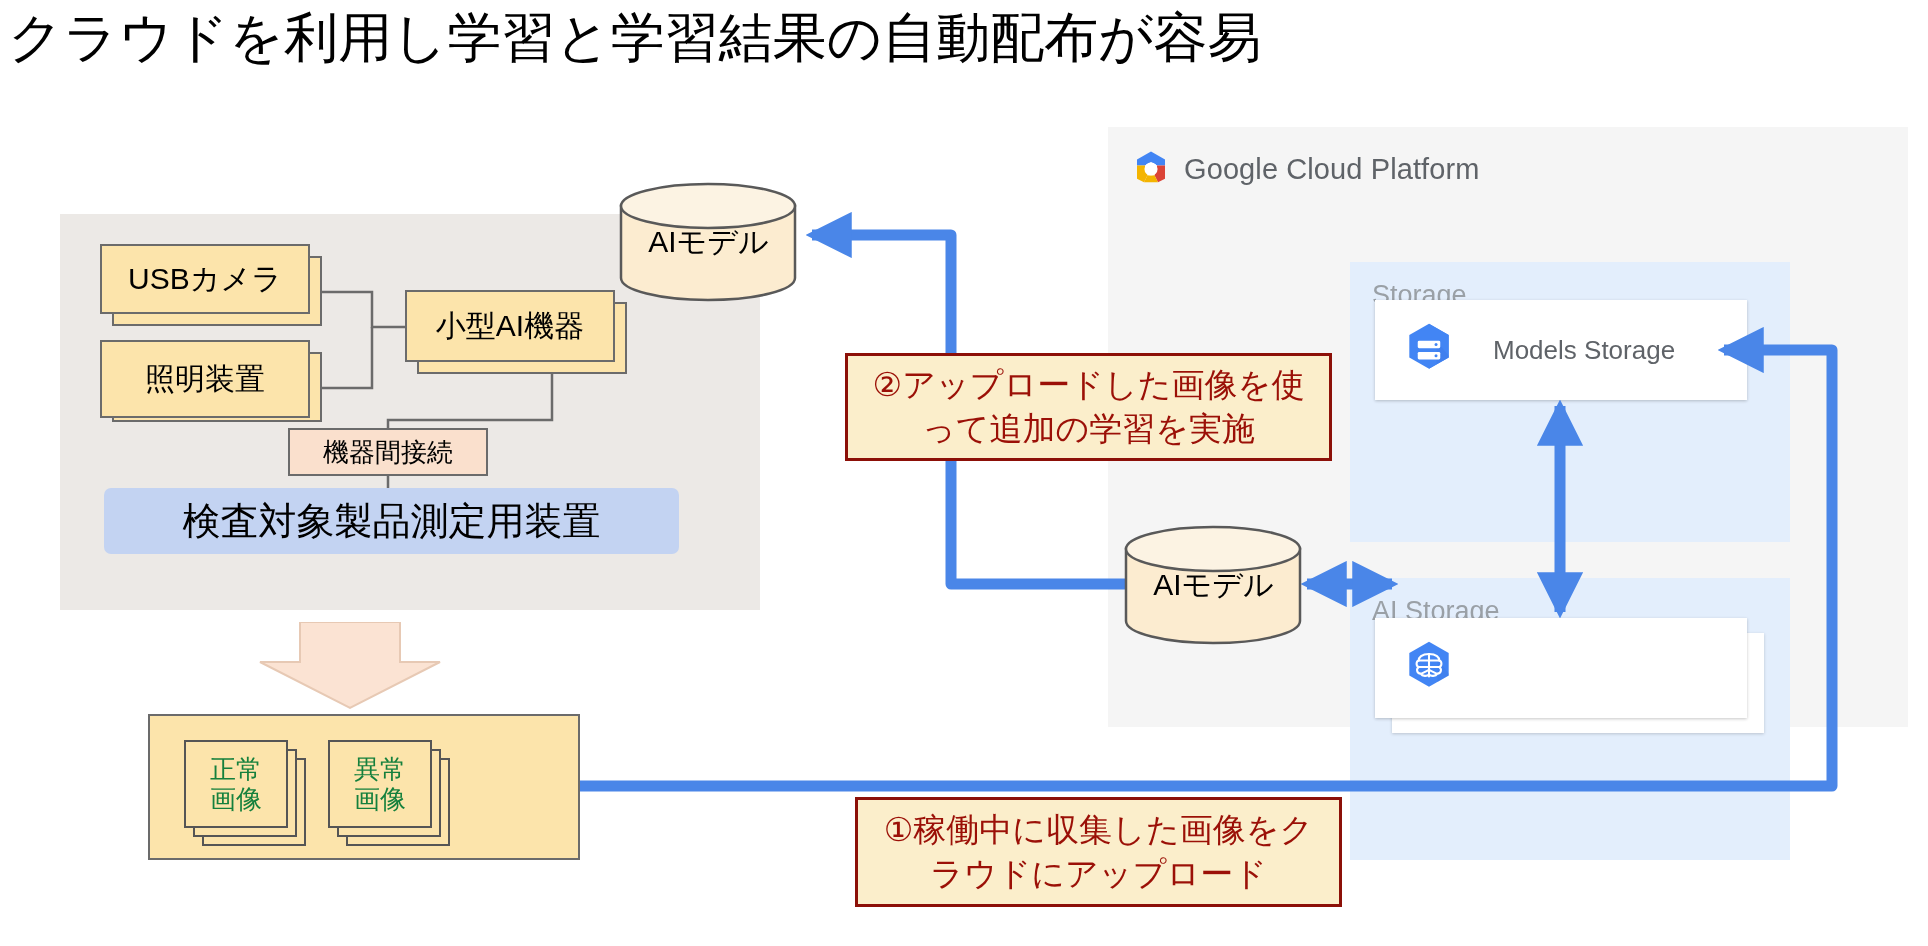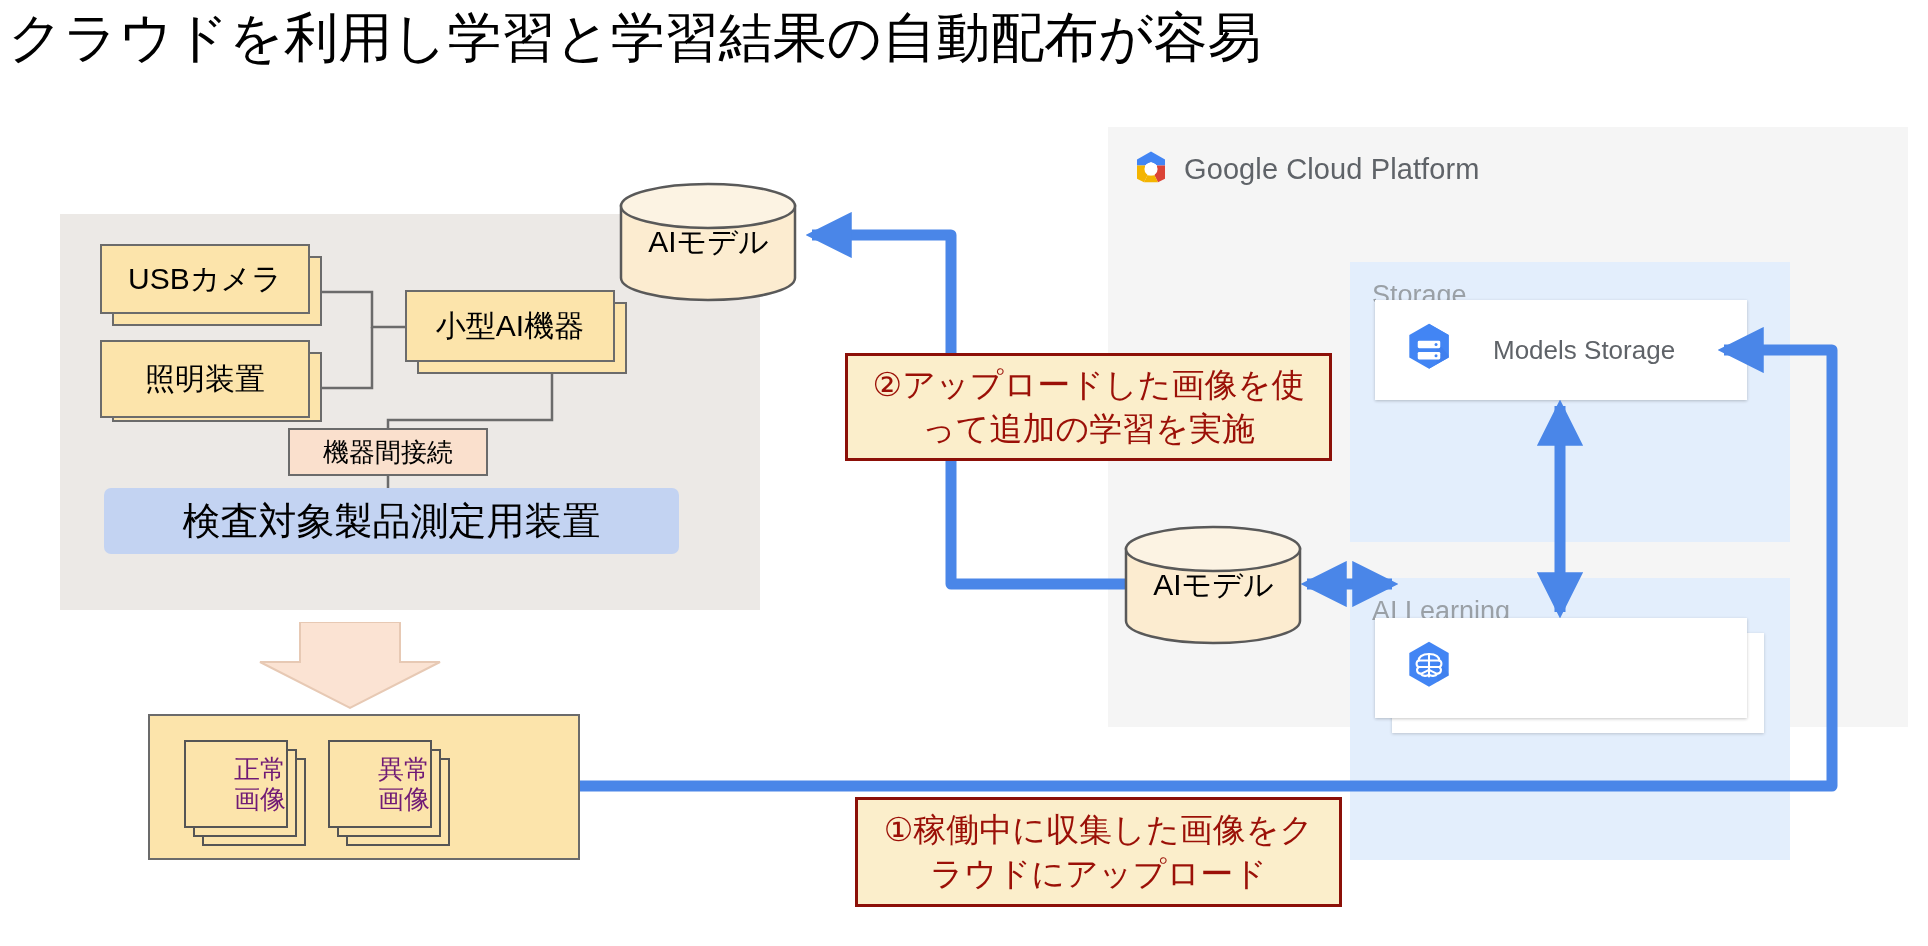--- a/index.html
+++ b/index.html
@@ -81,22 +81,22 @@
   .img-stack { position: absolute; width: 104px; height: 88px; }
   .img-sheet {
     position: absolute; box-sizing: border-box;
     width: 104px; height: 88px;
     background: #fce4ab; border: 2px solid #555;
   }
   .img-sheet.s3 { left: 18px; top: 18px; z-index: 1; }
   .img-sheet.s2 { left: 9px;  top: 9px;  z-index: 2; }
   .img-sheet.s1 {
     left: 0; top: 0; z-index: 3;
-    display: flex; align-items: center; justify-content: flex-end;
-    text-align: center; font-size: 26px; line-height: 30px; color: #701a75;
+    display: flex; align-items: center; justify-content: center;
+    text-align: center; font-size: 26px; line-height: 30px; color: #15803d;
   }
   #normal-image-stack  { left: 184px; top: 740px; }
   #anomaly-image-stack { left: 328px; top: 740px; }
 
   
   #gcp-panel {
     left: 1108px; top: 127px; width: 800px; height: 600px;
     background: #f5f5f5;
   }
   #gcp-logo-row {
@@ -275,21 +275,21 @@
     <path d="M40 22 L53 38 L53 40 L40 47 Z" fill="#3b78e7" opacity="0.45"></path>
     <rect x="20" y="22" width="24" height="8" rx="1.5" fill="#ffffff"></rect>
     <rect x="20" y="34" width="24" height="8" rx="1.5" fill="#ffffff"></rect>
     <circle cx="39.5" cy="26" r="1.6" fill="#4285f4"></circle>
     <circle cx="39.5" cy="38" r="1.6" fill="#4285f4"></circle>
   </svg>
   <span class="svc-label">Models Storage</span>
 </div>
 
 <div class="abs gcp-section" id="ai-section">
-  <div class="section-label">AI Learning</div>
+  <div class="section-label">AI Storage</div>
 </div>
 <div class="service-card-back" id="dl-models-card-back"></div>
 <div class="service-card" id="dl-models-card">
   <svg class="svc-icon" viewBox="0 0 64 64">
     <path d="M32 4 L53 16 L53 40 L32 52 L11 40 L11 16 Z" fill="#4285f4"></path>
     <path d="M41 22 L53 38 L53 40 L41 47 Z" fill="#3b78e7" opacity="0.4"></path>
     <g fill="none" stroke="#ffffff" stroke-width="2.2" stroke-linecap="round">
       <path d="M32 17 L32 41"></path>
       <path d="M32 17 C 24 17 21 21 21 24 C 18 25 18 30 21 31 C 18 33 19 38 23 38 C 25 41 30 41 32 39"></path>
       <path d="M32 17 C 40 17 43 21 43 24 C 46 25 46 30 43 31 C 46 33 45 38 41 38 C 39 41 34 41 32 39"></path>

